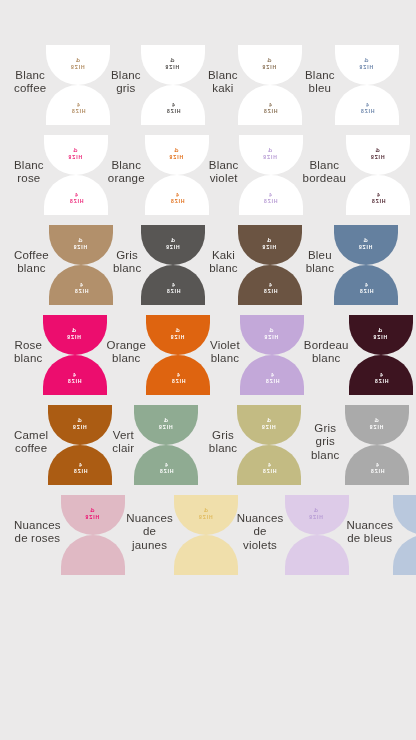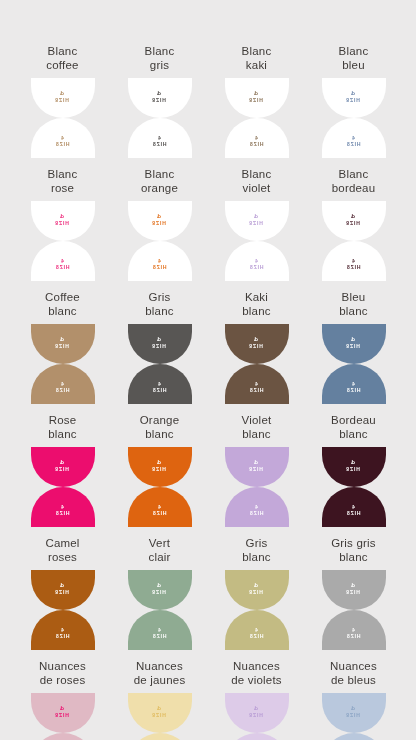--- a/index.html
+++ b/index.html
@@ -27,21 +27,21 @@
     display: grid;
     grid-template-columns: repeat(4, 1fr);
     column-gap: 0px;
     padding: 0 14px;
     box-sizing: border-box;
     margin-bottom: 10px;
   }
 
   .swatch-cell {
     display: flex;
-    flex-direction: column;
+    flex-direction: row;
     align-items: center;
   }
 
   .swatch-label {
     font-size: 11.5px;
     line-height: 13.5px;
     color: #3f3b38;
     text-align: center;
     letter-spacing: 0.2px;
     margin-bottom: 6px;
@@ -337,21 +337,21 @@
           <div class="hg-bottom" style="background: rgb(61, 20, 32);">
             <div class="hg-code" style="color: rgb(255, 255, 255);">4
 HIZ8</div>
           </div>
         </div>
       </div>
     </div>
     <div class="palette-row">
       <div class="swatch-cell">
         <div class="swatch-label" style="color: rgb(63, 59, 56);">Camel
-roses</div>
+coffee</div>
         <div class="hourglass">
           <div class="hg-top" style="background: rgb(171, 92, 19);">
             <div class="hg-code" style="color: rgb(255, 255, 255);">8ZIH
 Ƥ</div>
           </div>
           <div class="hg-bottom" style="background: rgb(171, 92, 19);">
             <div class="hg-code" style="color: rgb(255, 255, 255);">4
 HIZ8</div>
           </div>
         </div>

